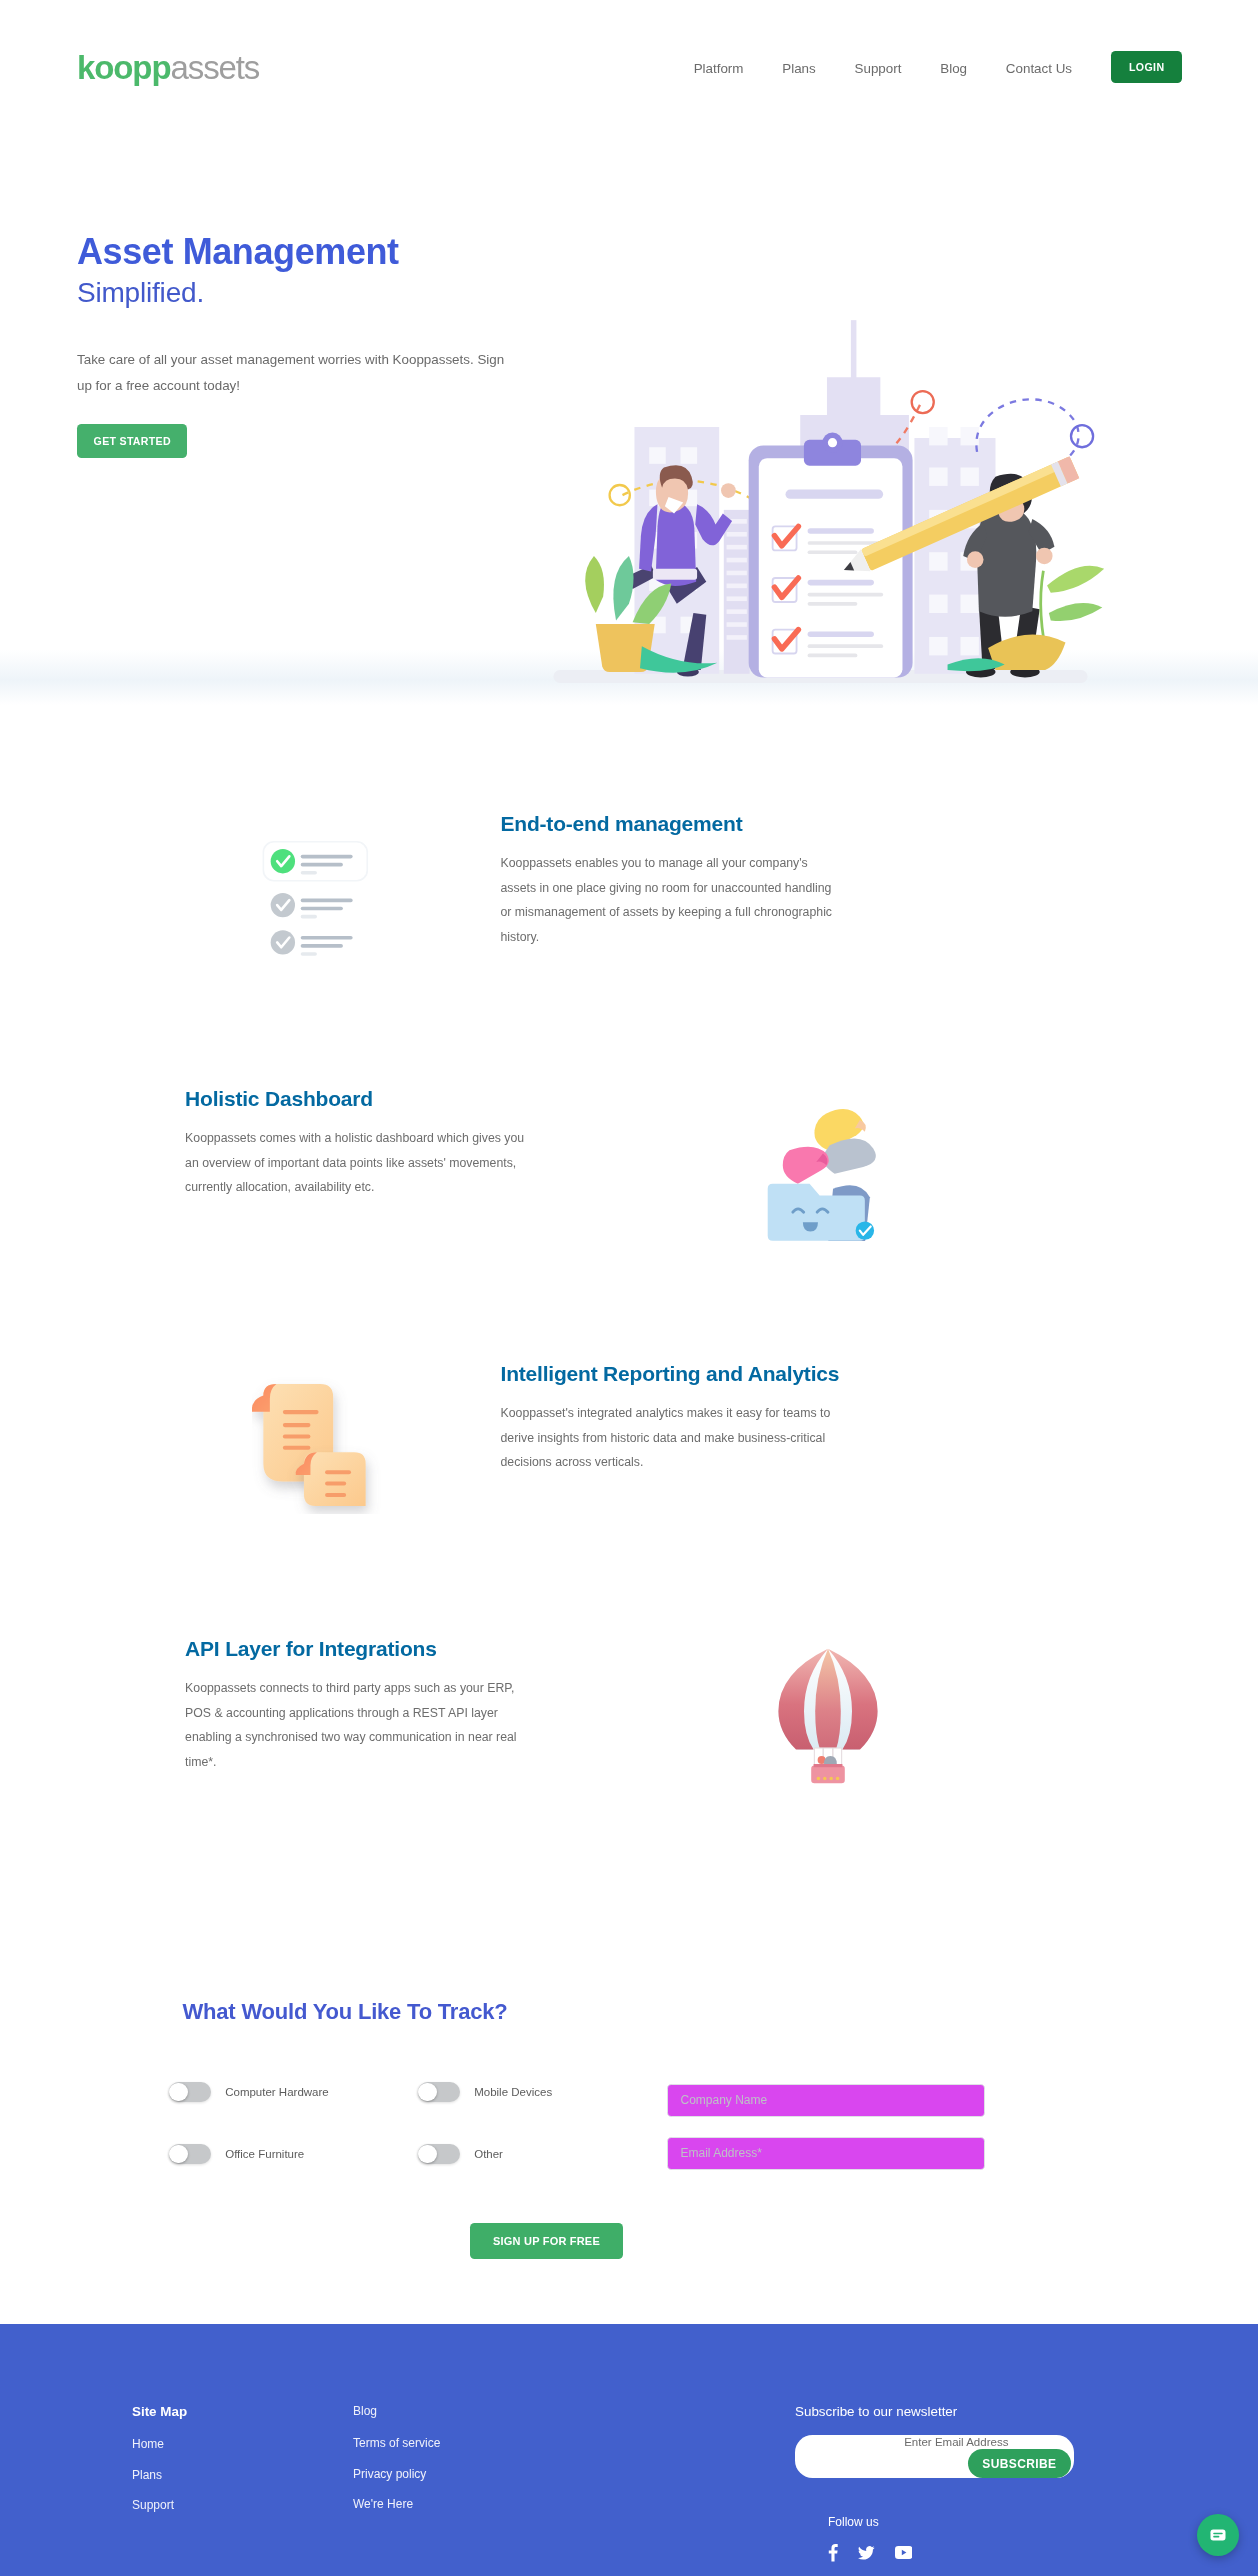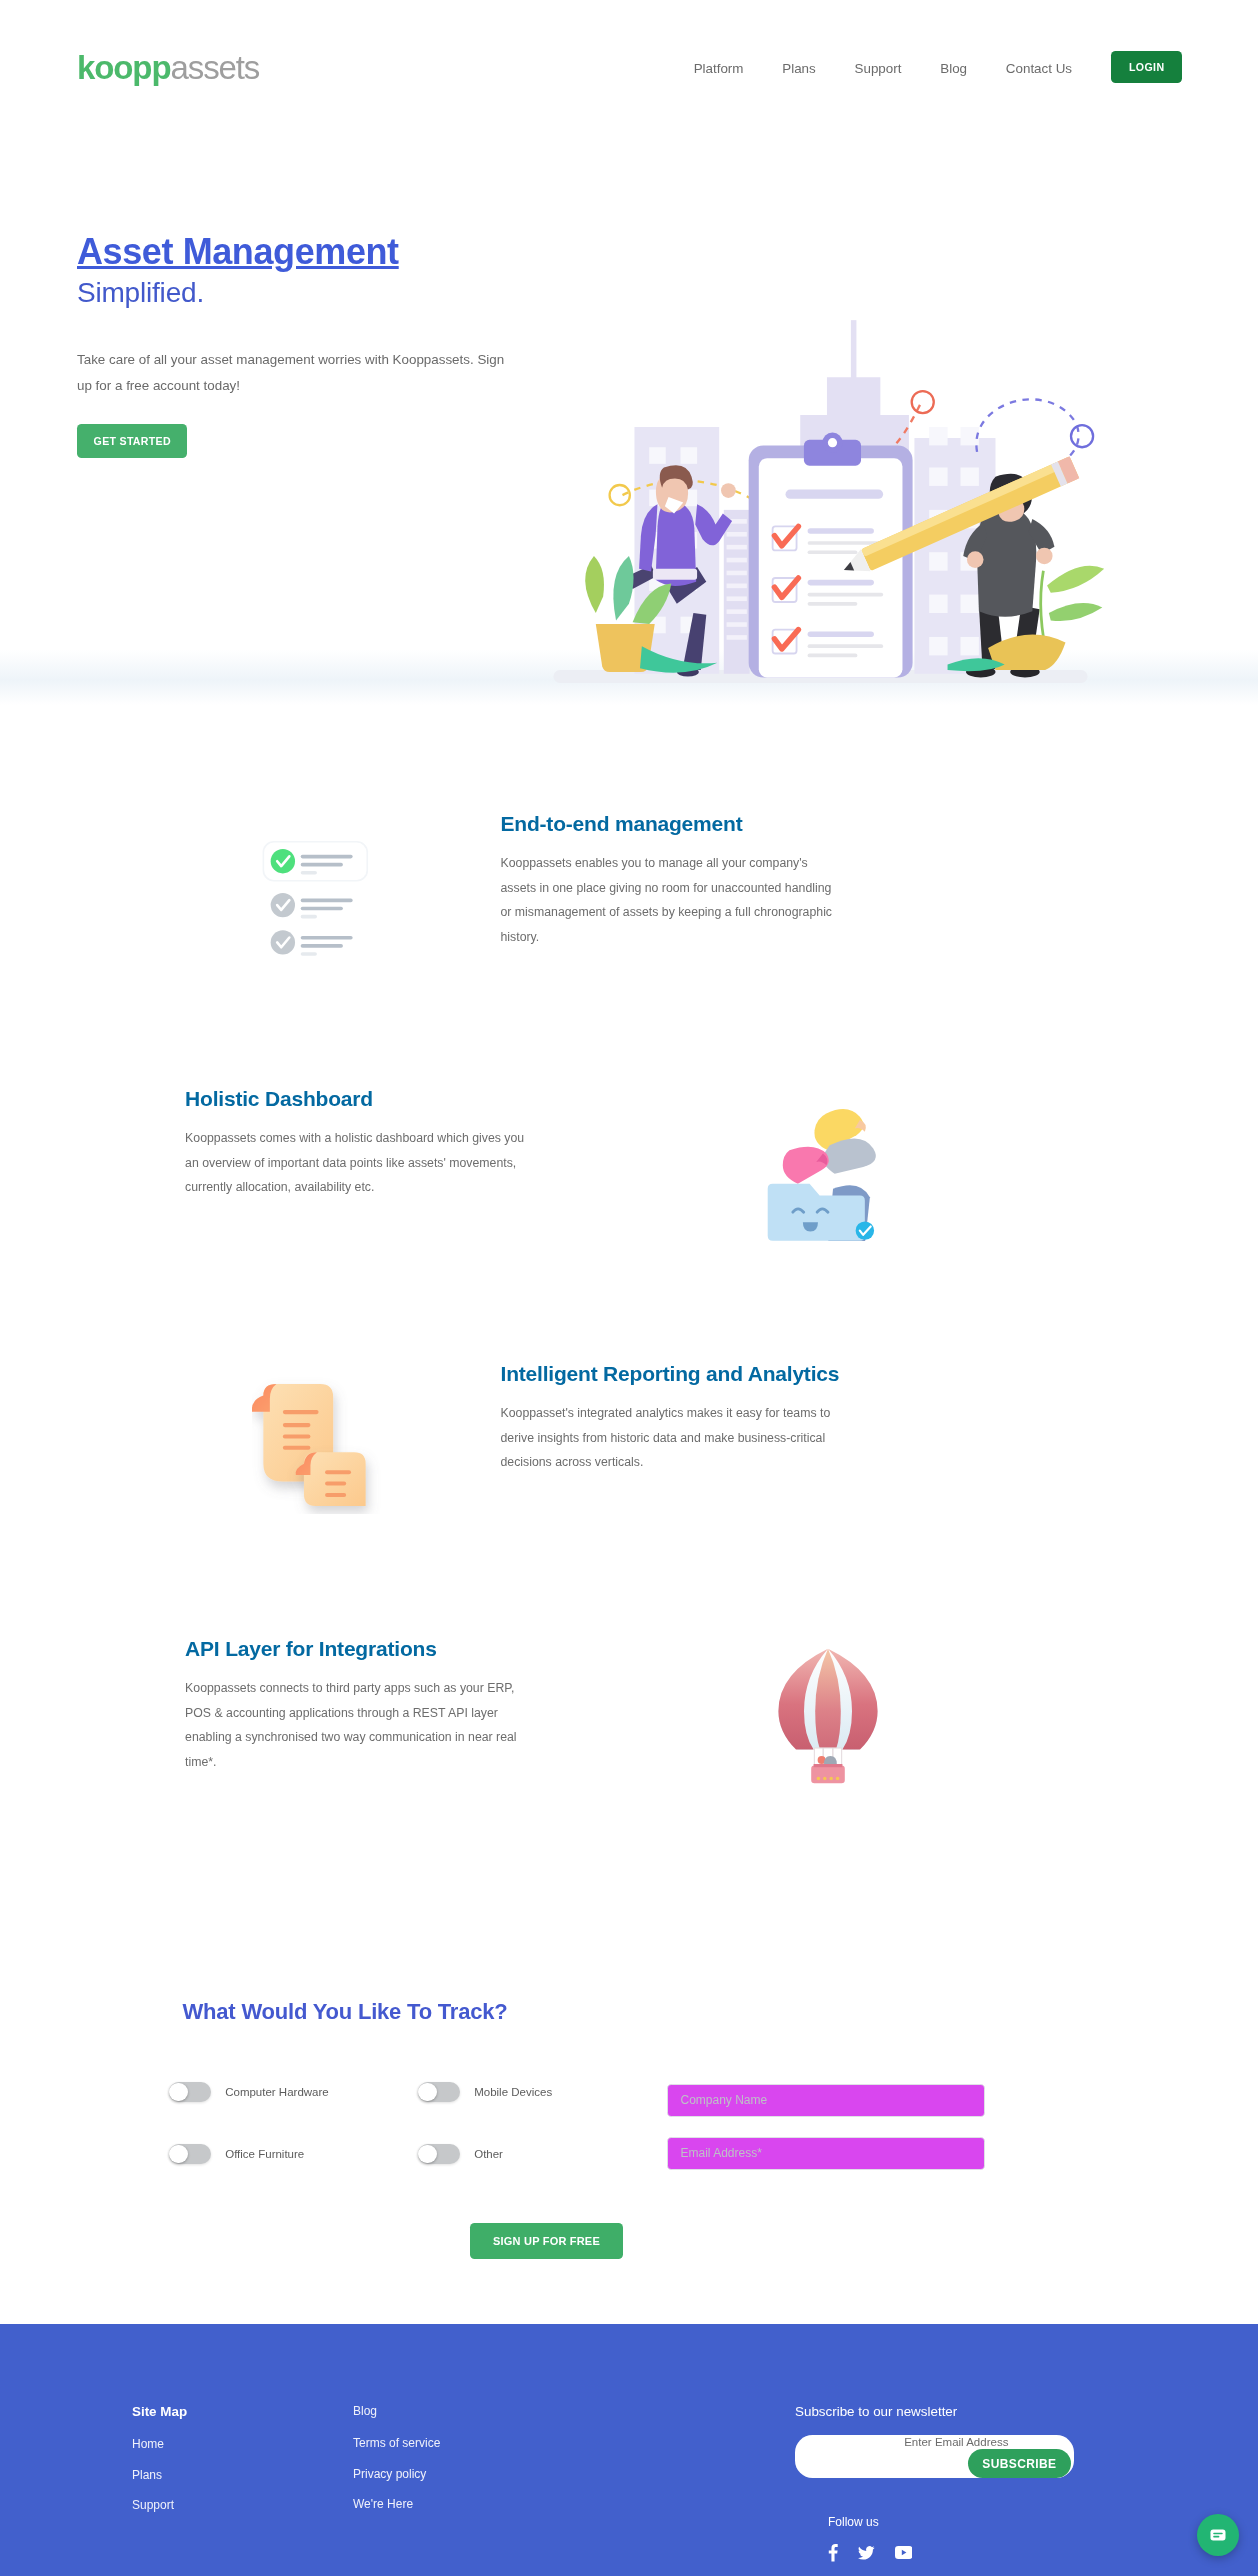--- a/index.html
+++ b/index.html
@@ -63,21 +63,20 @@
     height: 516px;
     position: relative;
   }
   .hero-left { width: 479px; padding-top: 69px; }
   .hero-title {
     font-size: 36px;
     font-weight: 700;
     color: #3f5bd9;
     line-height: 1.18;
     letter-spacing: -0.4px;
-    text-decoration: underline;
   }
   .hero-sub {
     font-size: 28px;
     font-weight: 400;
     color: #4259cb;
     line-height: 1.3;
     margin-top: 1.8px;
     letter-spacing: -0.2px;
   }
   .hero-desc {

